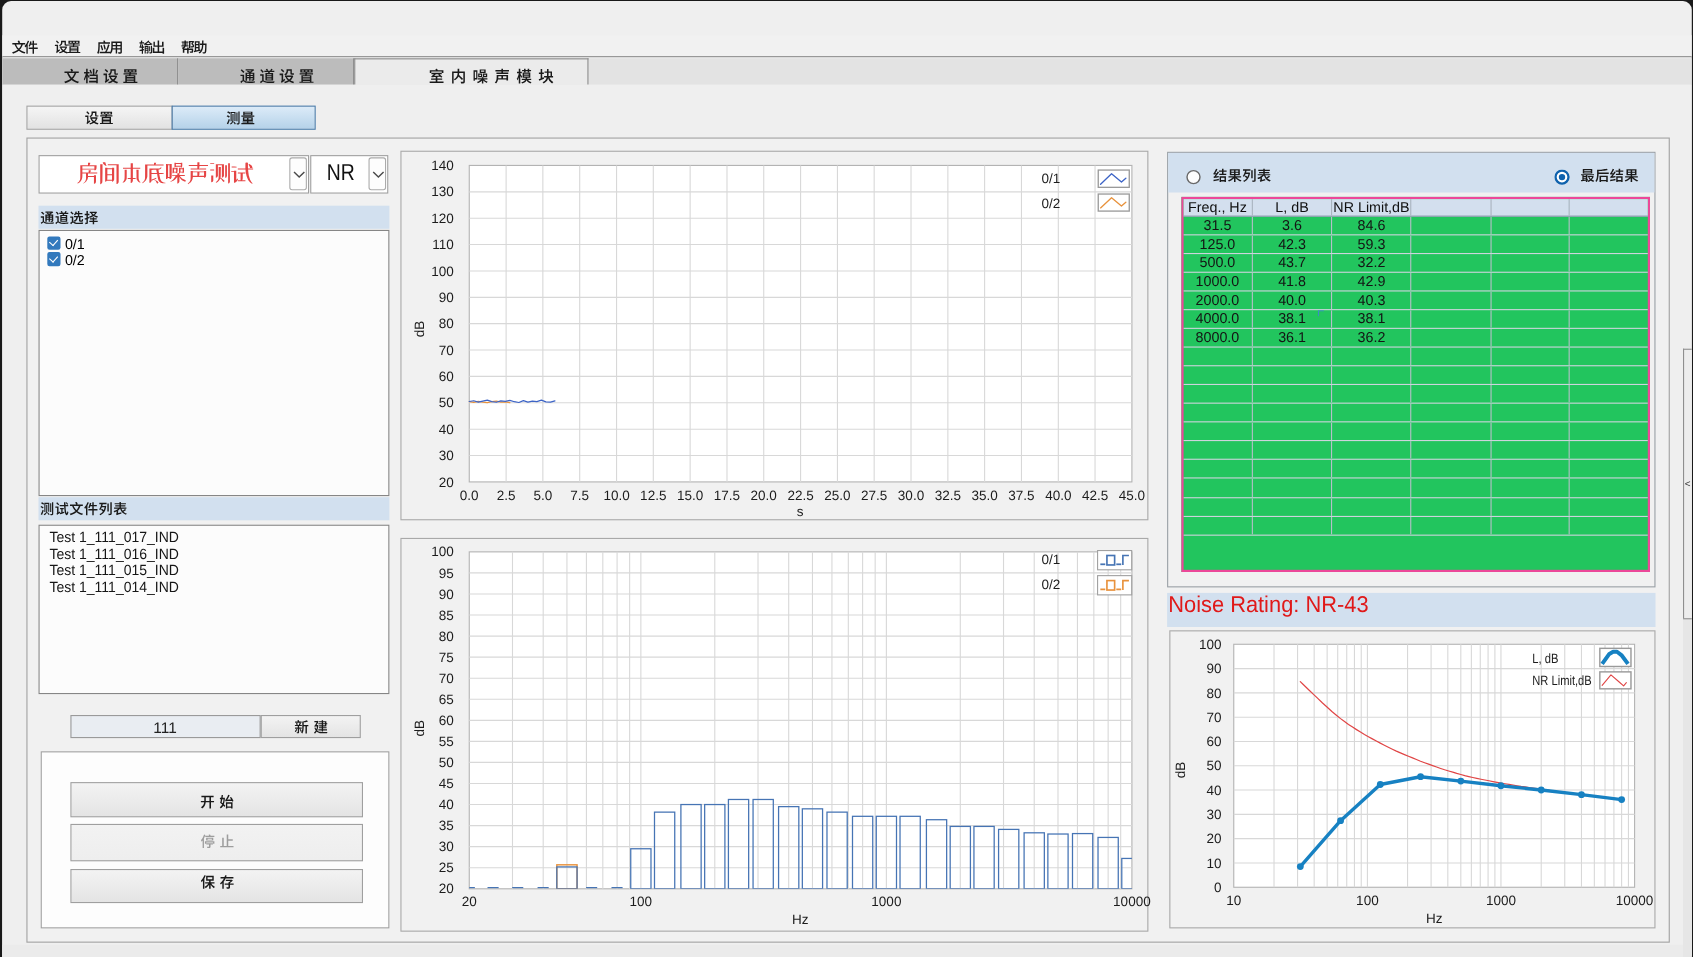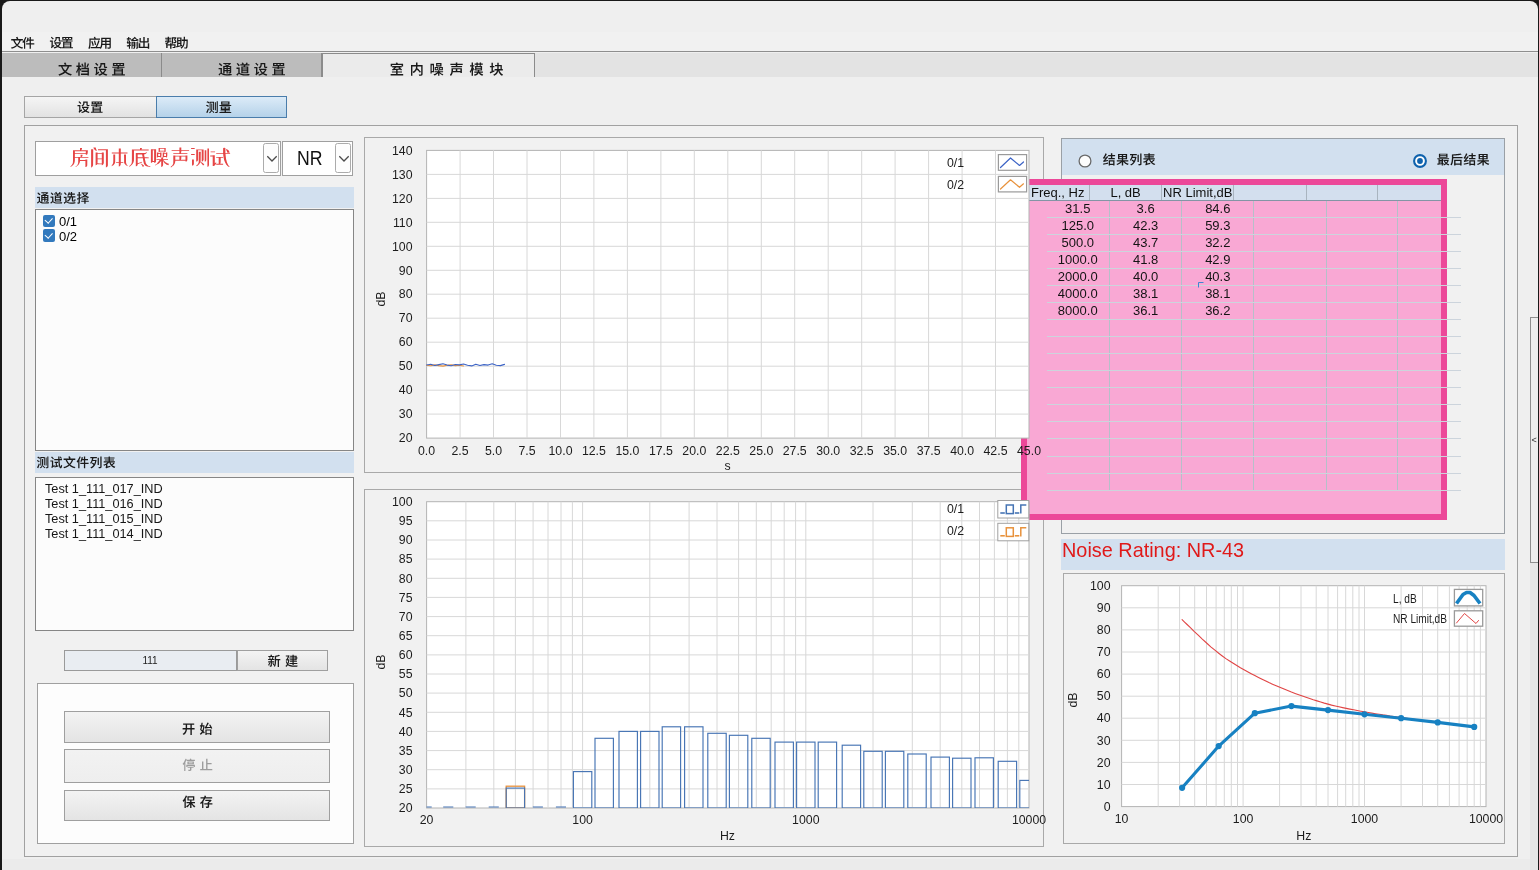--- a/index.html
+++ b/index.html
@@ -19,27 +19,27 @@
 #subtab2 { background:linear-gradient(#dcebf8,#b5d2e9); border:1.5px solid #4a7dab; }
 #outerbox { position:absolute; left:22.5px; top:123.7px; width:1493.5px; height:732.7px;
   border:1px solid #a1a1a1; background:#f1f1f1; }
 .panel { position:absolute; border:1px solid #a9a9a9; background:#f1f1f1; }
 .whitebox { position:absolute; background:#fcfcfc; border:1px solid #868686; }
 .bluehdr { position:absolute; background:#d2e0ef; }
 .btn { position:absolute; background:linear-gradient(#f3f3f3,#e4e4e4); border:1px solid #9f9f9f; }
 #cb1,#cb2 { position:absolute; width:12.5px; height:12.5px; background:#3279bd; border-radius:2px; }
 .ck { position:absolute; left:2.2px; top:2.6px; width:7.4px; height:4.6px; border-left:1.5px solid #fff;
   border-bottom:1.5px solid #fff; transform:rotate(-48deg); }
-#tablebox { position:absolute; left:1019px; top:177.5px; width:426.5px; height:341.2px;
-  border:6px solid #ec4899; background:#f9a8d4; }
+#tablebox { position:absolute; left:1072px; top:177.5px; width:426.5px; height:341.2px;
+  border:2px solid #ec4899; background:#22c55e; }
 .th { float:left; height:100%; border-right:1px solid #a9b4bf; font-size:13px; color:#101010;
   text-align:center; line-height:15.5px; }
 #thead { position:absolute; left:0; top:0; width:100%; height:16.3px; background:#d3dfee;
   border-bottom:1px solid #8494a5; }
-.tr { display:block; width:100%; height:17.06px; border-bottom:1px solid #ccd4dc; overflow:hidden;margin-left:20px; }
+.tr { display:block; width:100%; height:17.06px; border-bottom:1px solid #ccd4dc; overflow:hidden; }
 .td { float:left; height:100%; border-right:1px solid #b6bfc9; font-size:13px; color:#141414;
   text-align:center; line-height:16px; }
 .td:nth-child(1) { width:63.5px; } .td:nth-child(2) { width:72.2px; }
 .td:nth-child(3) { width:72.2px; } .td:nth-child(4) { width:72.6px; }
 .td:nth-child(5) { width:71.3px; } .td:nth-child(6) { width:72.2px; border-right:none; }
 .th:nth-child(1) { width:63.5px; } .th:nth-child(2) { width:72.2px; }
 .th:nth-child(3) { width:72.2px; } .th:nth-child(4) { width:72.6px; }
 .th:nth-child(5) { width:71.3px; } .th:nth-child(6) { width:72.2px; border-right:none; }
 </style></head>
 <body>
@@ -75,21 +75,21 @@
   <div class="abs" style="left:57.5px;top:212.8px;font-size:13px">0/1</div>
   <div id="cb2" style="left:41px;top:228.3px">
       <div class="ck"></div>
     </div>
   <div class="abs" style="left:57.5px;top:227.6px;font-size:13px">0/2</div>
 
   <div class="bluehdr" style="left:33px;top:450.5px;width:319px;height:21.5px"></div>
   <div class="whitebox" style="left:33px;top:475.5px;width:319px;height:154.8px"></div>
   <div class="abs" style="left:43px;top:479.8px;font-size:13.4px;line-height:15.2px;transform:scaleX(0.95);transform-origin:left top;color:#161616">Test&nbsp;1_111_017_IND<br>Test&nbsp;1_111_016_IND<br>Test&nbsp;1_111_015_IND<br>Test&nbsp;1_111_014_IND</div>
 
-  <div class="abs" style="left:62px;top:648.6px;width:173px;height:21.3px;border:1px solid #9a9a9a;background:#e9edf2;font-size:10px;text-align:center;line-height:20px;color:#222">111</div>
+  <div class="abs" style="left:62px;top:648.6px;width:173px;height:21.3px;border:1px solid #9a9a9a;background:#e9edf2;font-size:14px;text-align:center;line-height:20px;color:#222">111</div>
   <div class="btn" style="left:235px;top:648.6px;width:91.5px;height:21.3px"></div>
   <div class="abs" style="left:35px;top:682.2px;width:317px;height:160.7px;border:1px solid #a0a0a0;background:#fdfdfd"></div>
   <div class="btn" style="left:62px;top:709.6px;width:266px;height:32.2px"></div>
   <div class="btn" style="left:62px;top:748.3px;width:266px;height:33.9px;background:linear-gradient(#f2f2f2,#eeeeee)"></div>
   <div class="btn" style="left:62px;top:788.5px;width:266px;height:31.5px"></div>
 
   <div class="panel" style="left:362.3px;top:136.2px;width:680.7px;height:335.9px"></div>
   <div class="panel" style="left:362.3px;top:488px;width:680.7px;height:357.5px"></div>
 
   <div class="panel" style="left:1059.5px;top:136.6px;width:443.5px;height:396.8px;border-color:#9aa0a6"></div>

